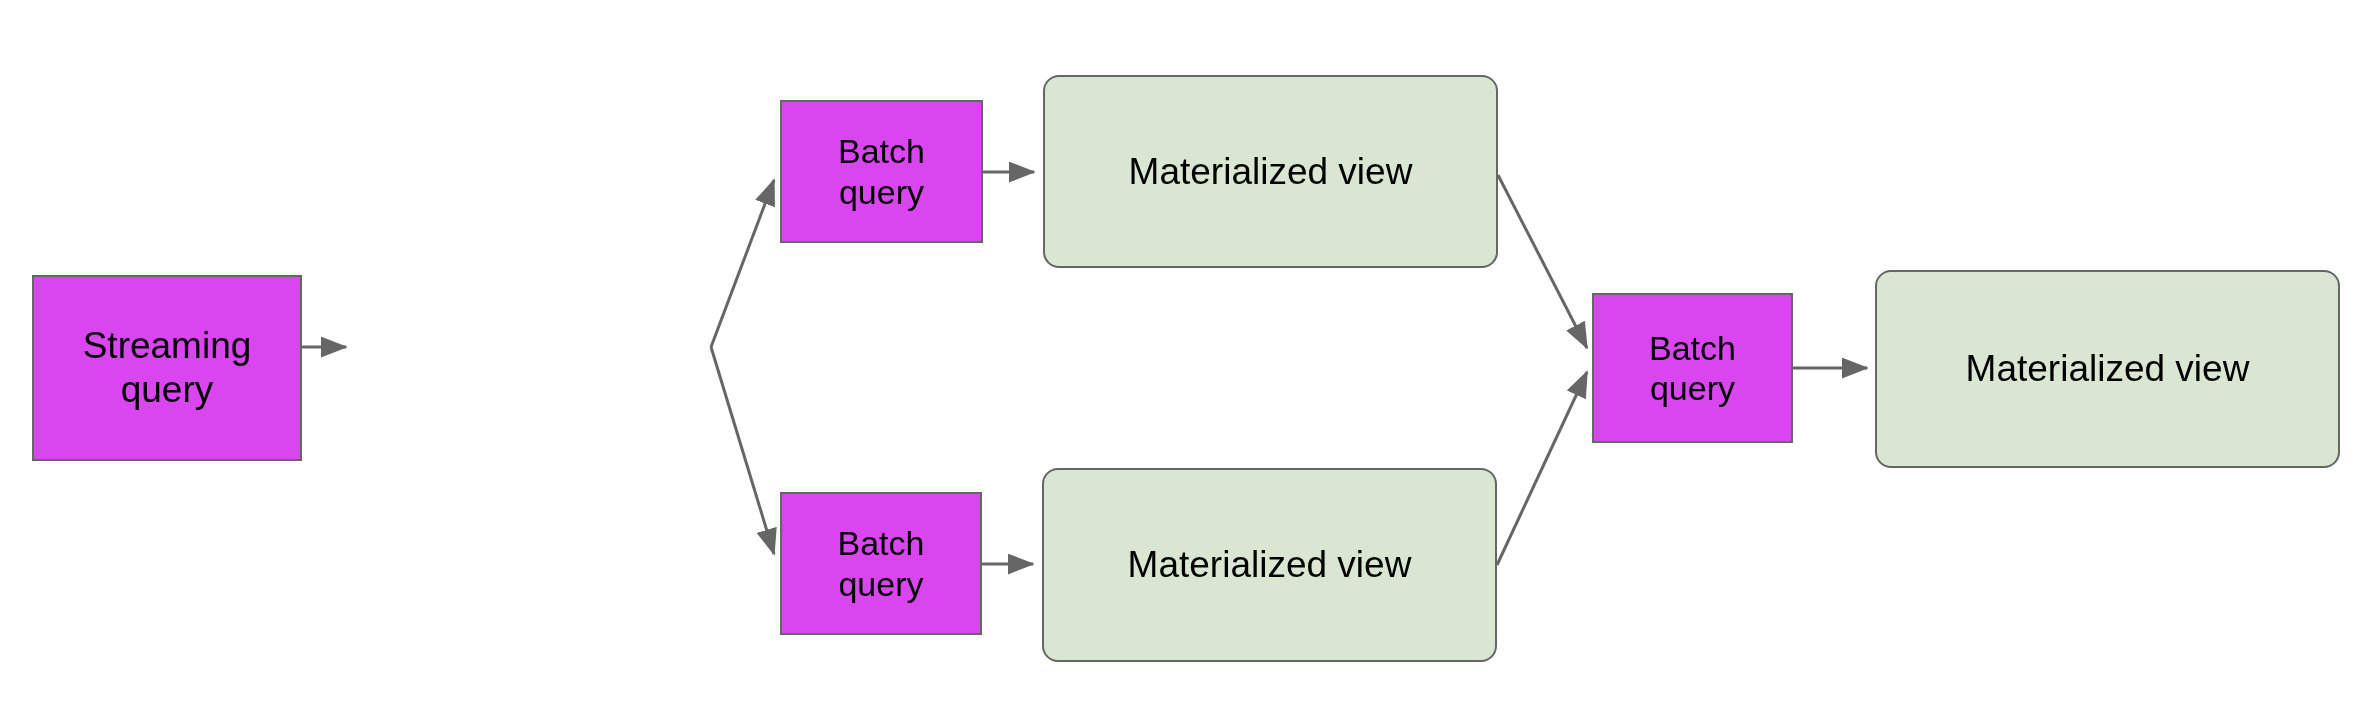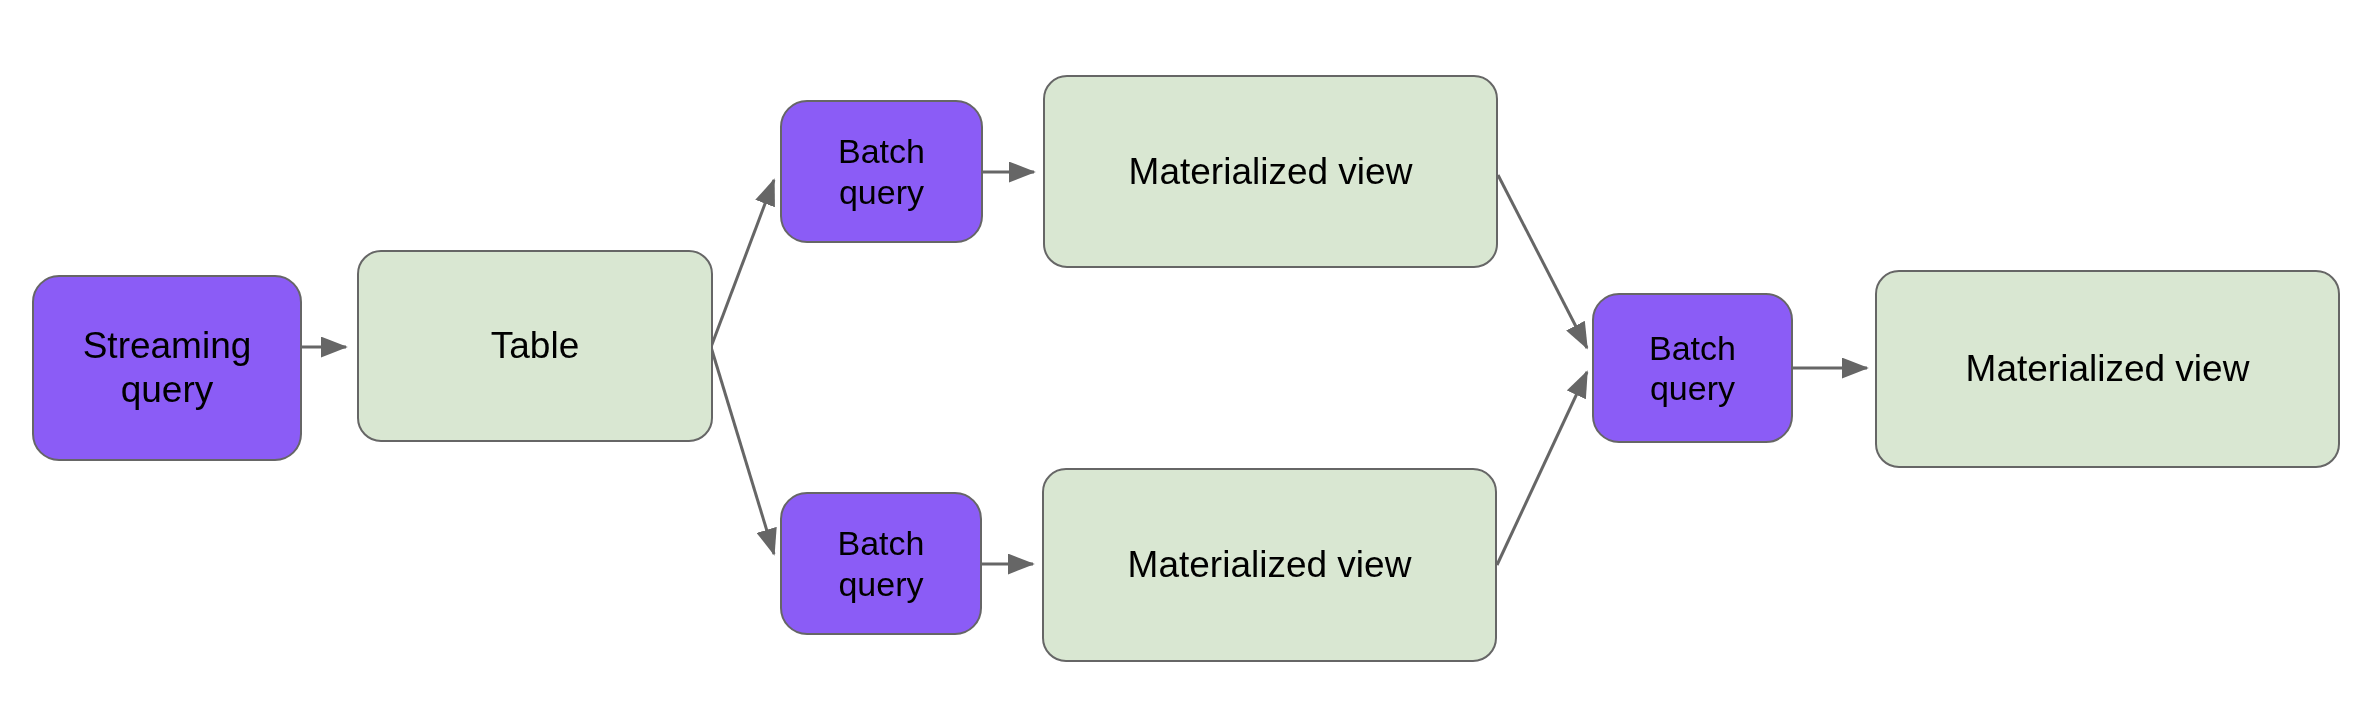--- a/index.html
+++ b/index.html
@@ -30,26 +30,25 @@
     align-items: center;
     justify-content: center;
     text-align: center;
     color: #000000;
     line-height: 1.18;
     border: 2px solid #666666;
     white-space: pre-line;
     z-index: 2;
   }
   .node.process {
-    background: #8b5cf6;
-    border-radius: 27px;
+    background: #d946ef;
   }
   .node.store {
     background: #d9e7d2;
-    border-radius: 24px;
+    border-radius: 16px;
   }
   .label-sm { font-size: 34px; }
   .label-md { font-size: 37px; }
 </style>
 </head>
 <body>
 
 <div id="canvas" style="background: rgb(255, 255, 255);">
 
   <svg id="edges" viewBox="0 0 2370 720" width="2370" height="720" xmlns="http://www.w3.org/2000/svg">
@@ -88,21 +87,20 @@
     </g>
 
     <g>
       <line x1="1793" y1="368" x2="1867" y2="368" stroke="#666666" stroke-width="3" marker-end="url(#arrowhead)"></line>
     </g>
   </svg>
 
   <div class="node process label-md" id="n-streaming-query" style="left: 32px; top: 275px; width: 270px; height: 186px;">Streaming
 query</div>
 
-  <div class="node store label-md" id="n-table" style="left: 357px; top: 250px; width: 356px; height: 192px;">Table</div>
 
   <div class="node process label-sm" id="n-batch-query-top" style="left: 780px; top: 100px; width: 203px; height: 143px;">Batch
 query</div>
 
   <div class="node store label-md" id="n-materialized-view-top" style="left: 1043px; top: 75px; width: 455px; height: 193px;">Materialized view</div>
 
   <div class="node process label-sm" id="n-batch-query-bottom" style="left: 780px; top: 492px; width: 202px; height: 143px;">Batch
 query</div>
 
   <div class="node store label-md" id="n-materialized-view-bottom" style="left: 1042px; top: 468px; width: 455px; height: 194px;">Materialized view</div>

